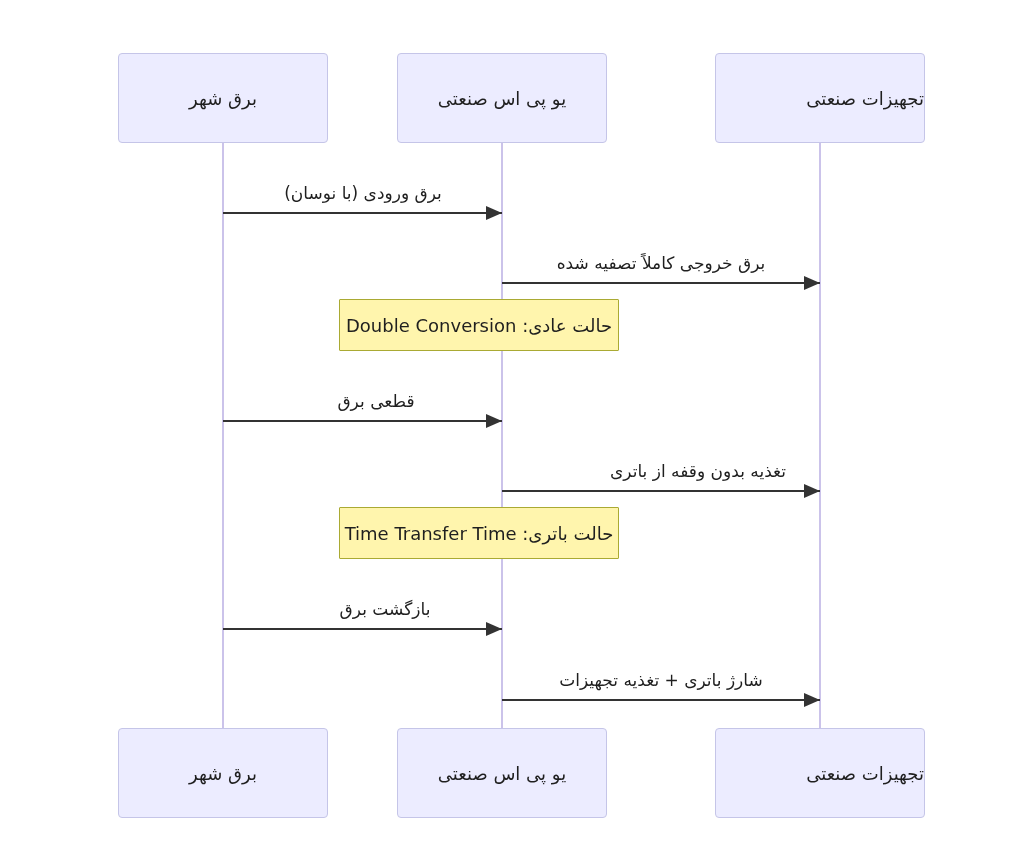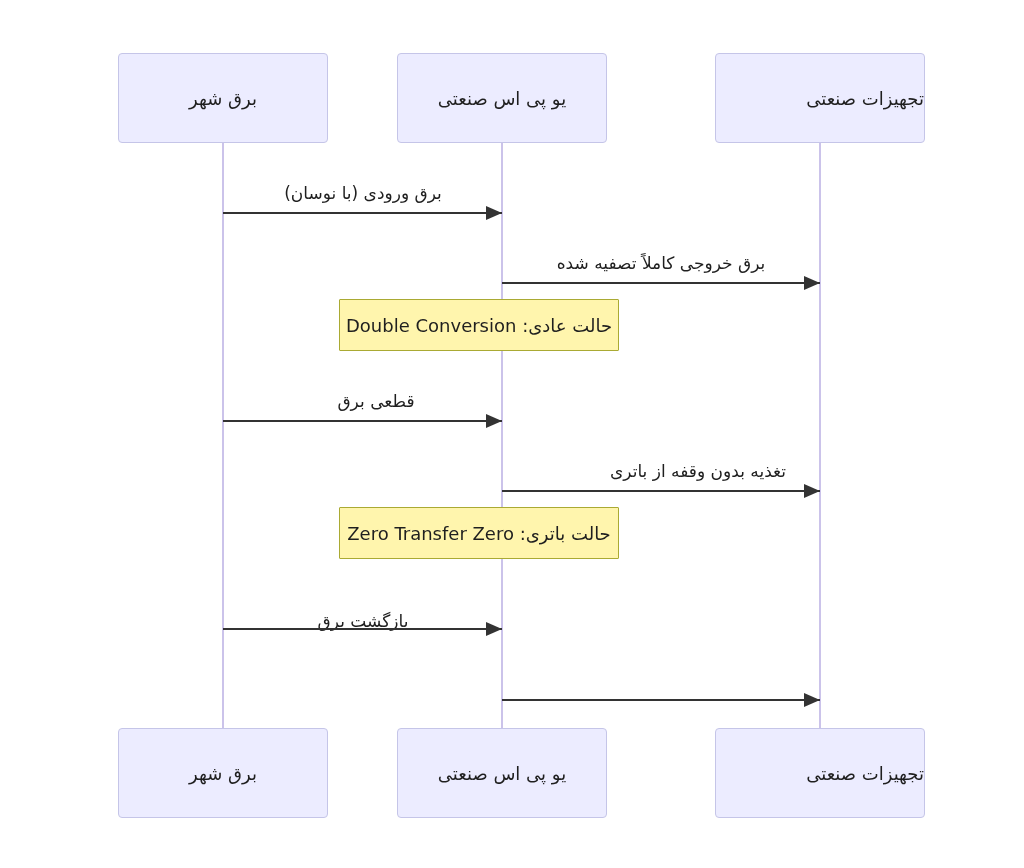--- a/index.html
+++ b/index.html
@@ -63,21 +63,21 @@
     transform: translateX(-50%);
     font-size: 17px;
     line-height: 24px;
     color: var(--text);
     white-space: nowrap;
   }
   .ml1 { left: 363px; top: 181px; }
   .ml2 { left: 661px; top: 251px; }
   .ml3 { left: 376px; top: 389px; }
   .ml4 { left: 661px; top: 459px; margin-left: 37px; }
-  .ml5 { left: 363px; top: 597px; margin-top: 12px; }
+  .ml5 { left: 385px; top: 597px; }
   .ml6 { left: 661px; top: 668px; }
 
   
   .arrow {
     position: absolute;
     height: 2px;
     background: var(--arrow);
   }
   .arrow::after {
     content: "";
@@ -144,25 +144,26 @@
   <div class="arrow span-right ay2"></div>
 
   <div class="note n1" dir="rtl">حالت عادی: Double Conversion</div>
 
   <div class="msg-label ml3" dir="rtl">قطعی برق</div>
   <div class="arrow span-left ay3"></div>
 
   <div class="msg-label ml4" dir="rtl">تغذیه بدون وقفه از باتری</div>
   <div class="arrow span-right ay4"></div>
 
-  <div class="note n2" dir="rtl">حالت باتری: Zero Transfer Zero</div>
+  <div class="note n2" dir="rtl">حالت باتری: Time Transfer Time</div>
 
   <div class="msg-label ml5" dir="rtl">بازگشت برق</div>
   <div class="arrow span-left ay5"></div>
 
+  <div class="msg-label ml6" dir="rtl">شارژ باتری + تغذیه تجهیزات</div>
   <div class="arrow span-right ay6"></div>
 
   <div class="actor bottom a1">
     <span dir="rtl">برق شهر</span>
   </div>
   <div class="actor bottom a2">
     <span dir="rtl">یو پی اس صنعتی</span>
   </div>
   <div class="actor bottom a3">
     <span dir="rtl">تجهیزات صنعتی</span>

